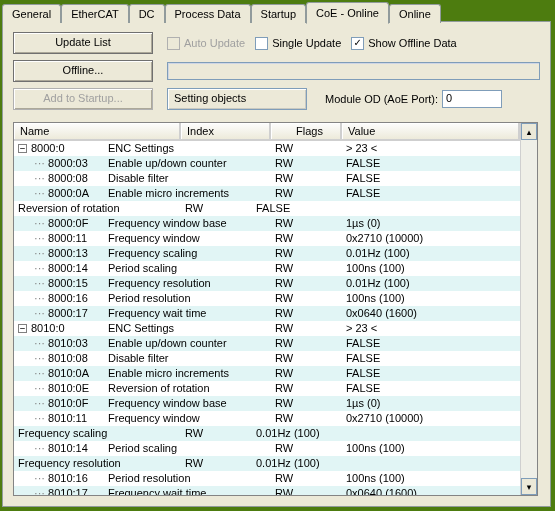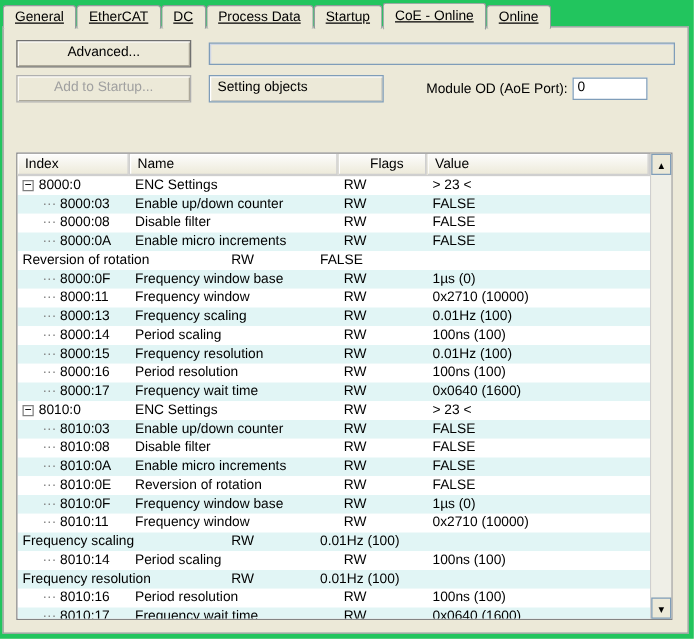--- a/index.html
+++ b/index.html
@@ -7,23 +7,22 @@
     margin: 0;
     font-family: Tahoma, "MS Sans Serif", sans-serif;
     font-size: 11px;
     background: #ece9d8;
     color: #000;
     user-select: none;
   }
   .window {
     width: 555px;
     height: 511px;
-    background: #22c55e;
+    background: #4d7c0f;
     position: relative;
-    text-decoration: underline;
   }
   
   .tabstrip {
     display: flex;
     align-items: flex-end;
     height: 22px;
     padding-left: 2px;
     position: relative;
     z-index: 2;
   }
@@ -110,21 +109,21 @@
     width: 140px;
     height: 22px;
     border: 1px solid #7f9db9;
     background: #ece9d8;
     line-height: 19px;
     padding-left: 6px;
     box-shadow: inset 1px 1px #fff, inset -1px -1px #c9c9c0;
     margin-right: 14px;
   }
   .modlabel {
-    margin-left: 20px;
+    margin-left: 4px;
     margin-right: 4px;
   }
   .numfield {
     width: 60px;
     height: 18px;
     border: 1px solid #7f9db9;
     background: #fff;
     padding: 1px 3px;
     text-align: left;
   }
@@ -223,38 +222,53 @@
       <div class="tab">EtherCAT</div>
       <div class="tab">DC</div>
       <div class="tab">Process Data</div>
       <div class="tab">Startup</div>
       <div class="tab active">CoE - Online</div>
       <div class="tab">Online</div>
     </div>
 
   <div class="panel">
 
-
     <div class="row">
-      <div class="btn">Advanced...</div>
+      <div class="btn">Update List</div>
+      <label class="chk disabled">
+        <span class="box"></span>
+        <span>Auto Update</span>
+      </label>
+      <label class="chk">
+        <span class="box"></span>
+        <span>Single Update</span>
+      </label>
+      <label class="chk">
+        <span class="box">✓</span>
+        <span>Show Offline Data</span>
+      </label>
+    </div>
+
+    <div class="row">
+      <div class="btn">Offline...</div>
       <div class="longfield"></div>
     </div>
 
     <div class="row">
       <div class="btn disabled">Add to Startup...</div>
       <div class="status-btn">Setting objects</div>
       <span class="modlabel">Module OD (AoE Port):</span>
       <span class="numfield">0</span>
     </div>
 
     <div class="grid-wrap">
       <div class="grid">
         <div class="grid-header">
+          <div class="gh c-name">Name</div>
           <div class="gh c-index">Index</div>
-          <div class="gh c-name">Name</div>
           <div class="gh c-flags">Flags</div>
           <div class="gh c-value">Value</div>
         </div>
         <div class="grid-body" id="grid-body">
             <div class="gr alt0">
               <div class="gc c-index">
                 <span class="tree-toggle">−</span>
                 <span class="idx-inner">8000:0</span>
               </div>
               <div class="gc c-name">ENC Settings</div>

